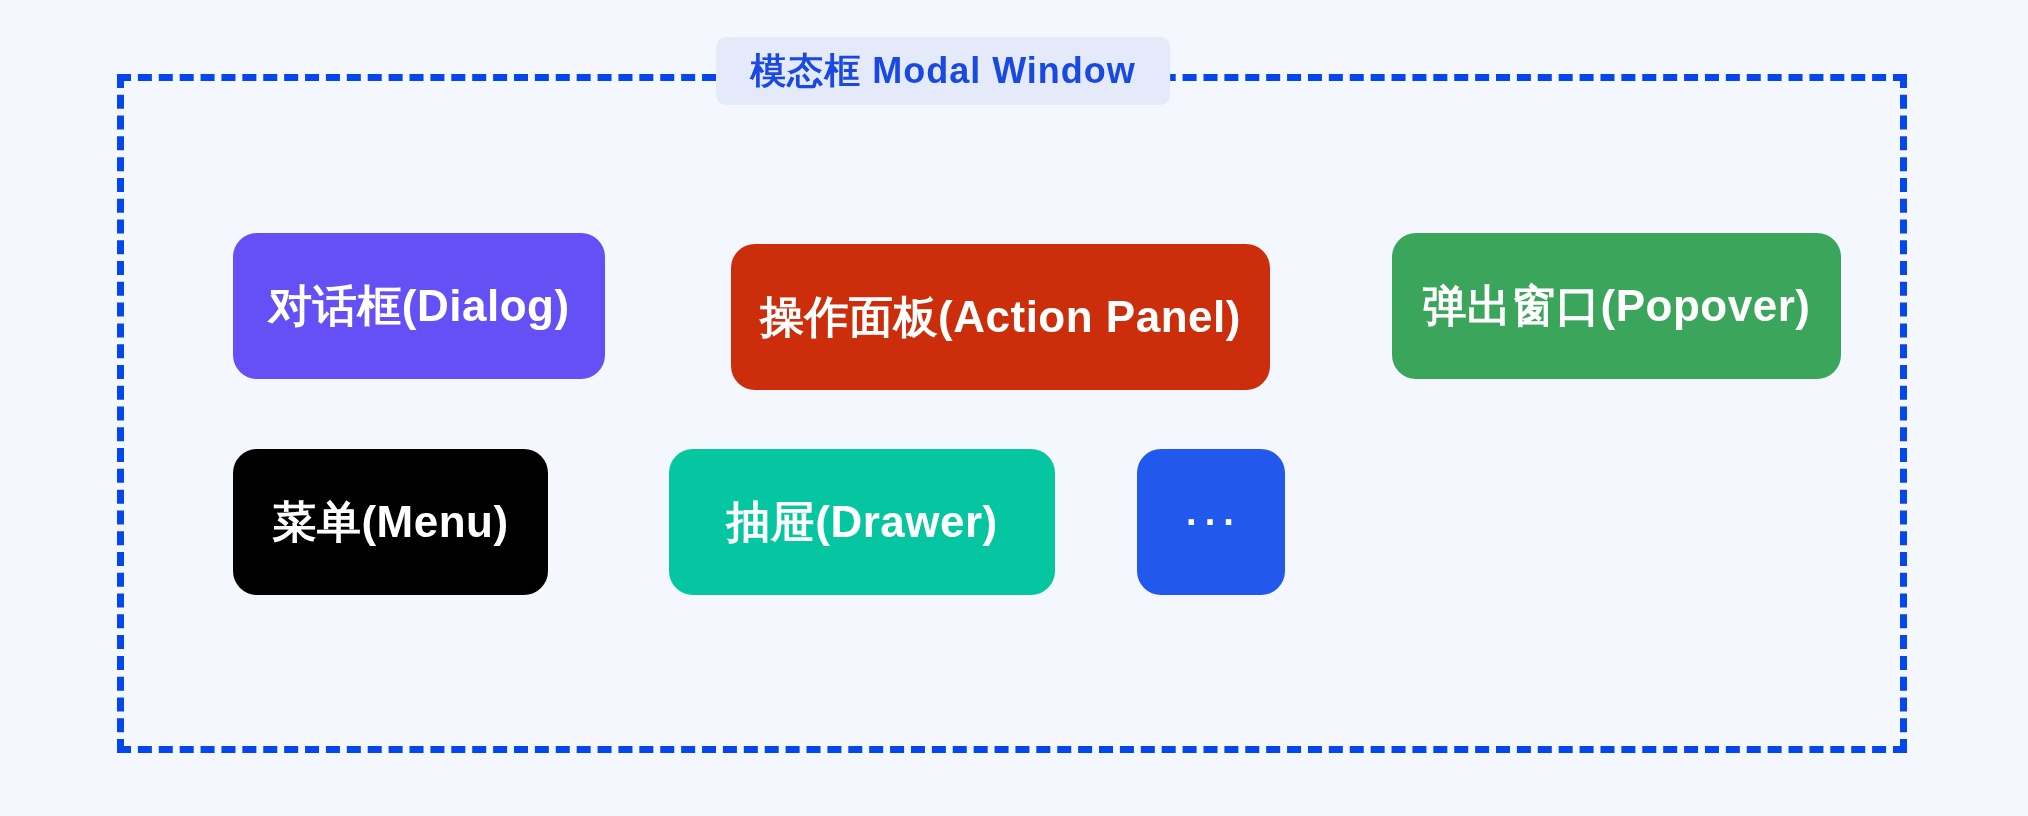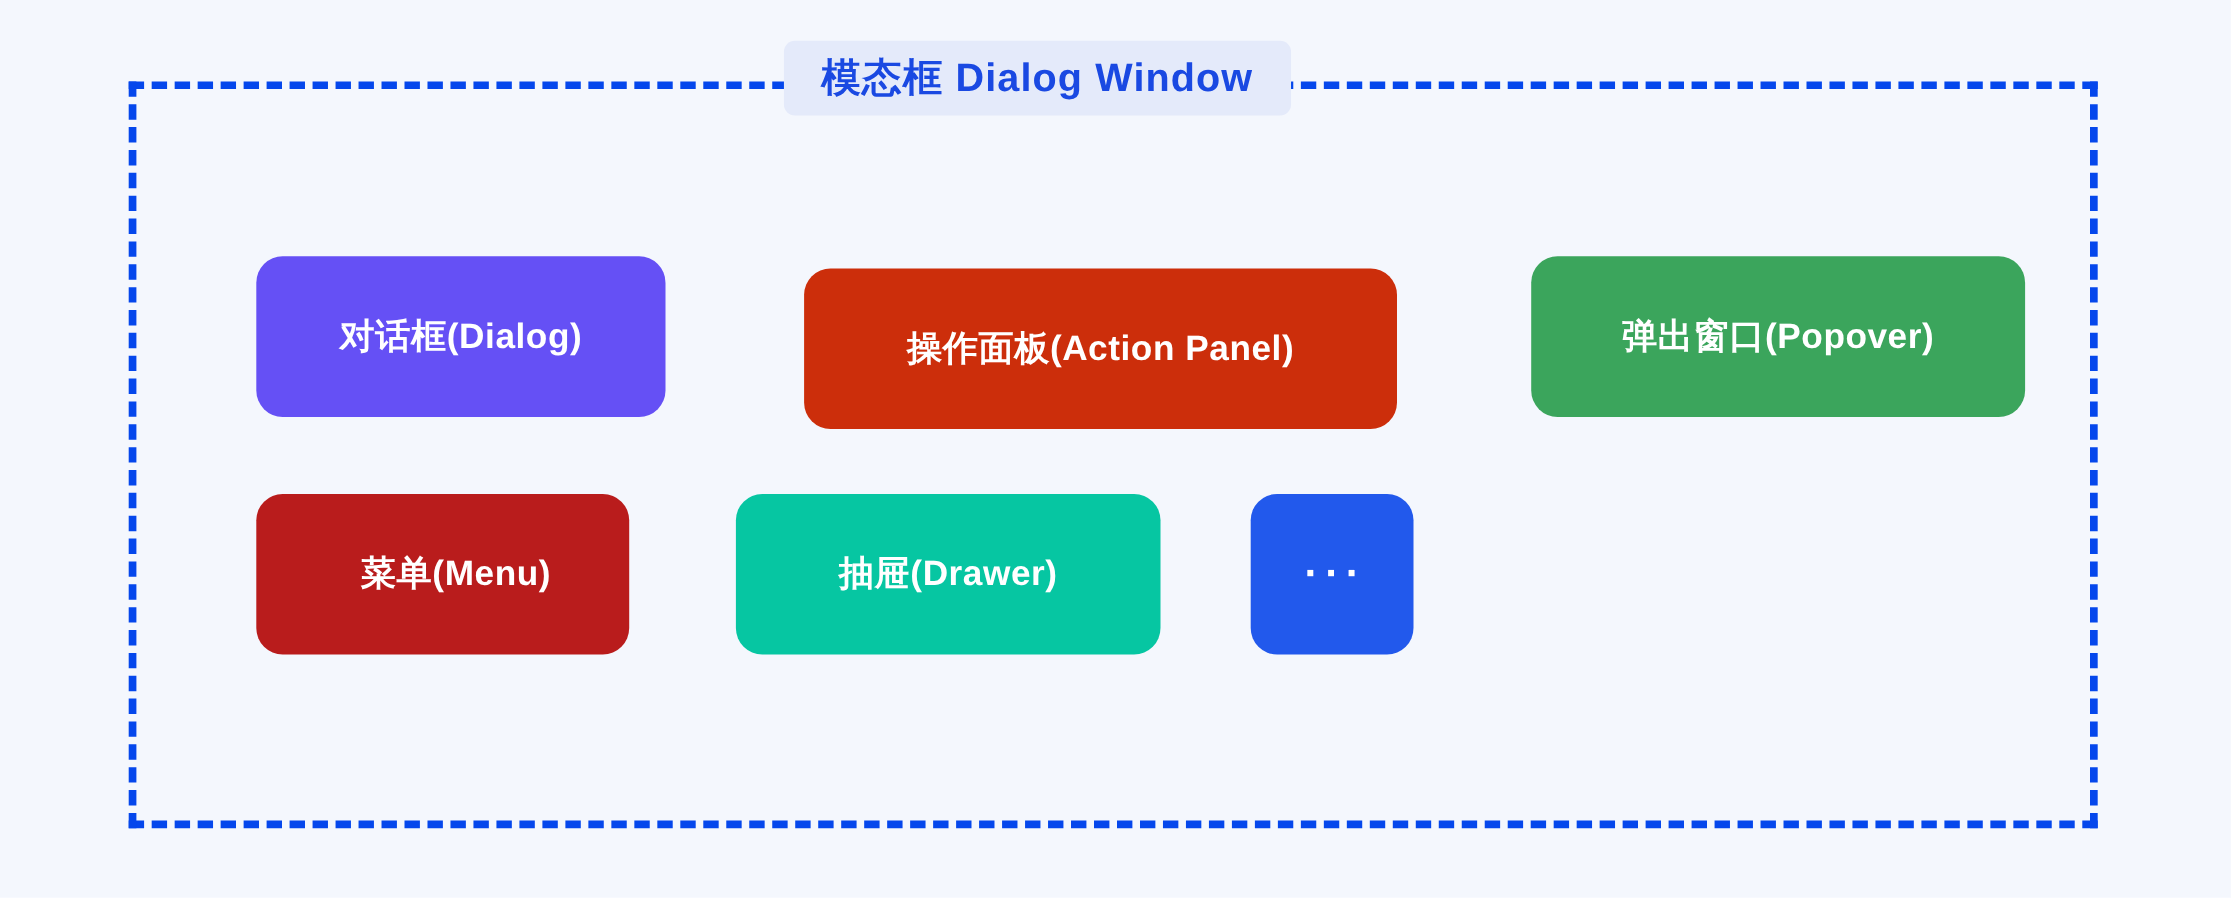--- a/index.html
+++ b/index.html
@@ -45,46 +45,46 @@
   }
   .node {
     position: absolute;
     height: 146px;
     border-radius: 24px;
     display: flex;
     align-items: center;
     justify-content: center;
     color: #FFFFFF;
     font-weight: 700;
-    font-size: 32px;
+    font-size: 44px;
     letter-spacing: 0.5px;
     white-space: nowrap;
     z-index: 2;
   }
   #node-dialog  { left: 233px;  top: 233px; width: 372px; }
   #node-action  { left: 731px;  top: 233px; width: 539px; margin-top: 11px; }
   #node-popover { left: 1392px; top: 233px; width: 449px; }
   #node-menu    { left: 233px;  top: 449px; width: 315px; }
   #node-drawer  { left: 669px;  top: 449px; width: 386px; }
   #node-more    { left: 1137px; top: 449px; width: 148px; font-size: 38px; letter-spacing: 6px; padding-left: 6px; box-sizing: border-box; }
 </style>
 </head>
 <body>
 
 <div class="canvas">
 
   <div class="frame"></div>
 
-  <div class="badge">模态框 Dialog Window</div>
+  <div class="badge">模态框 Modal Window</div>
 
   <div class="node" id="node-dialog" style="background: rgb(101, 80, 245);">对话框(Dialog)</div>
 
   <div class="node" id="node-action" style="background: rgb(204, 46, 11);">操作面板(Action Panel)</div>
 
   <div class="node" id="node-popover" style="background: rgb(59, 165, 92);">弹出窗口(Popover)</div>
 
-  <div class="node" id="node-menu" style="background: #b91c1c; padding-left: 24px;">菜单(Menu)</div>
+  <div class="node" id="node-menu" style="background: #000000;">菜单(Menu)</div>
 
   <div class="node" id="node-drawer" style="background: rgb(6, 198, 162);">抽屉(Drawer)</div>
 
   <div class="node" id="node-more" style="background: rgb(34, 89, 236);">···</div>
 
 </div>
 
 </body></html>

